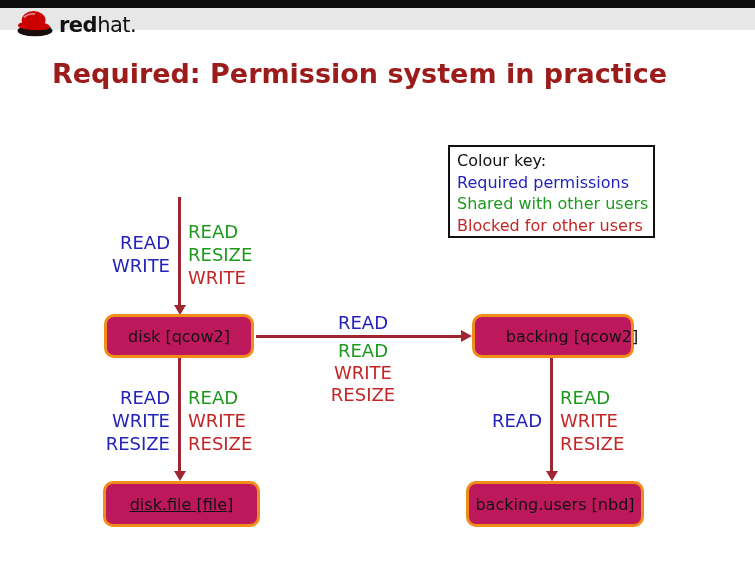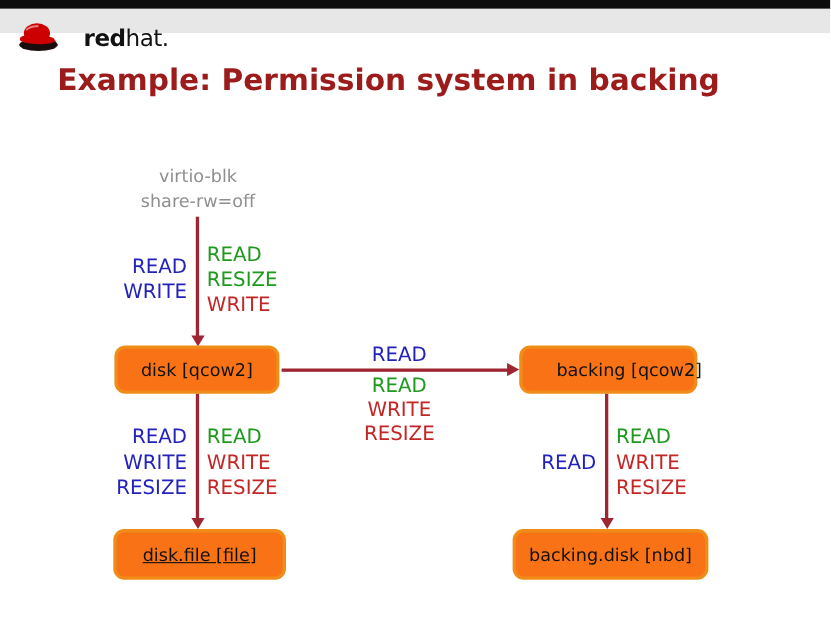--- a/index.html
+++ b/index.html
@@ -14,22 +14,22 @@
   
   .top-black-bar {
     position: absolute; left: 0; top: 0; width: 755px; height: 8px;
     background: #0d0d0d;
   }
   .top-gray-bar {
     position: absolute; left: 0; top: 8px; width: 755px; height: 22px;
     background: #e7e7e7;
   }
   .logo {
-    position: absolute; left: 14px; top: 18px; height: 34px;
-    display: flex; align-items: center; gap: 20px;
+    position: absolute; left: 14px; top: 8px; height: 34px;
+    display: flex; align-items: center; gap: 3px;
   }
   .logo-text { font-size: 21px; color: #121212; letter-spacing: -0.5px; }
   .logo-text .b { font-weight: 800; }
   .logo-text .l { font-weight: 400; }
   
   .slide-title {
     position: absolute; left: 52px; top: 58px;
     font-size: 27px; font-weight: bold; color: #9c1b1b;
     letter-spacing: 0px; white-space: nowrap;
   }
@@ -54,21 +54,21 @@
     border-top: 10px solid #9e2633;
   }
   .arrow-right {
     position: absolute; width: 0; height: 0;
     border-top: 6px solid transparent; border-bottom: 6px solid transparent;
     border-left: 11px solid #9e2633;
   }
   
   .node {
     position: absolute; box-sizing: border-box; height: 44px;
-    border: 3px solid #ef8d18; border-radius: 10px; background: #f97316;
+    border: 3px solid #ef8d18; border-radius: 10px; background: #be185d;
     display: flex; align-items: center; justify-content: center;
     font-size: 16px; color: #111111; white-space: nowrap;
   }
   #node-disk         { left: 104px; top: 314px; width: 150px; }
   #node-backing      { left: 472px; top: 314px; width: 162px; padding-left: 38px; }
   #node-disk-file    { left: 103px; top: 481px; width: 157px; height: 46px; text-decoration: underline; }
   #node-backing-file { left: 466px; top: 481px; width: 178px; height: 46px; }
   
   .perm-group {
     position: absolute; font-size: 18px; line-height: 23px; white-space: nowrap;
@@ -91,27 +91,29 @@
         <ellipse cx="30" cy="33" rx="25" ry="8" fill="#1a0d0d"></ellipse>
         <path d="M8 30 Q6 36 16 37 Q30 39 44 35 Q54 32 52 27 Q40 33 24 32 Q12 31 8 30 Z" fill="#1a0d0d"></path>
         <ellipse cx="28" cy="18" rx="17" ry="13" fill="#cc0000"></ellipse>
         <path d="M6 27 Q4 22 14 21 Q28 19 42 22 Q53 24 51 29 Q44 33 26 32 Q10 31 6 27 Z" fill="#cc0000"></path>
         <path d="M14 14 Q20 8 30 9" stroke="#ffffff" stroke-width="2.5" fill="none" opacity="0.5"></path>
       </svg>
     </span>
     <span class="logo-text"><span class="b">red</span><span class="l">hat.</span></span>
   </div>
 
-  <div class="slide-title">Example: Permission system in backing</div>
+  <div class="slide-title">Required: Permission system in practice</div>
 
+  <div class="colour-key">
+    <div style="color: rgb(17, 17, 17);">Colour key:</div>
+    <div style="color: rgb(35, 35, 187);">Required permissions</div>
+    <div style="color: rgb(29, 154, 29);">Shared with other users</div>
+    <div style="color: rgb(196, 38, 38);">Blocked for other users</div>
+  </div>
 
-  <div class="device-label">
-    <div>virtio-blk</div>
-    <div>share-rw=off</div>
-  </div>
 
   <div class="vline" style="left:178px; top:197px; height:109px;"></div>
   <div class="arrow-down" style="left:173.5px; top:305px;"></div>
 
   <div class="perm-group ta-r" style="left:60px; top:231px; width:110px;">
     <span class="perm" style="color: rgb(35, 35, 187);">READ</span>
     <span class="perm" style="color: rgb(35, 35, 187);">WRITE</span>
   </div>
   <div class="perm-group ta-l" style="left:188px; top:220px;">
     <span class="perm" style="color: rgb(29, 154, 29);">READ</span>
@@ -162,16 +164,16 @@
   <div class="perm-group ta-l" style="left:560px; top:386px;">
     <span class="perm" style="color: rgb(29, 154, 29);">READ</span>
     <span class="perm" style="color: rgb(196, 38, 38);">WRITE</span>
     <span class="perm" style="color: rgb(196, 38, 38);">RESIZE</span>
   </div>
 
   <div class="node" id="node-disk-file">
     <span>disk.file [file]</span>
   </div>
   <div class="node" id="node-backing-file">
-    <span>backing.disk [nbd]</span>
+    <span>backing.users [nbd]</span>
   </div>
 
 </div>
 
 </body></html>

